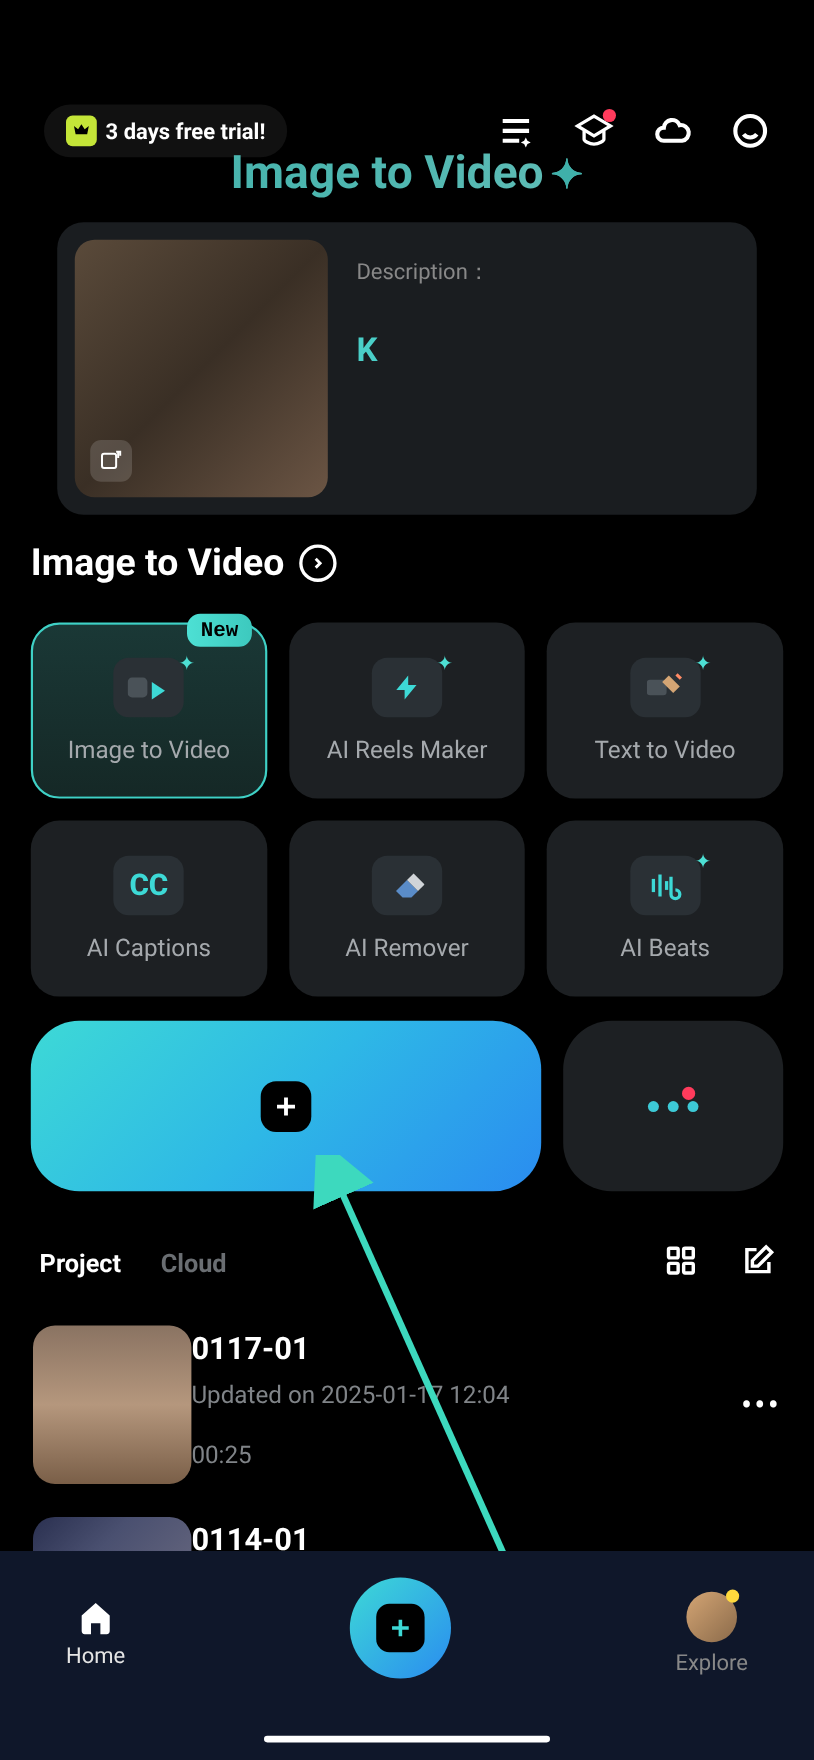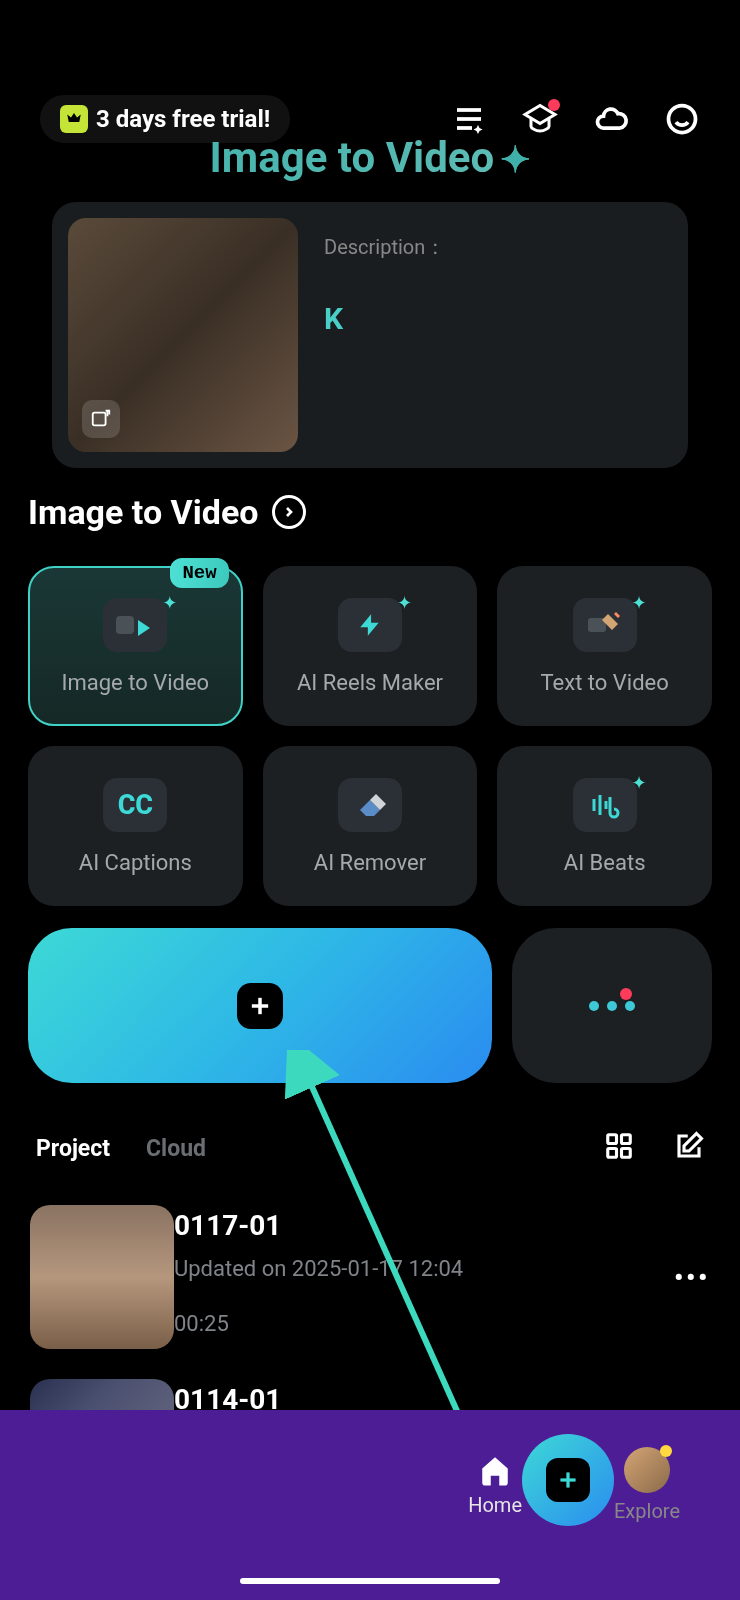--- a/index.html
+++ b/index.html
@@ -31,21 +31,21 @@
   .crown-icon {
     width: 28px;
     height: 28px;
     background: #c4e538;
     border-radius: 6px;
     display: flex;
     align-items: center;
     justify-content: center;
   }
   .crown-icon svg { width: 18px; height: 18px; }
-  .trial-text { font-size: 24px; font-weight: 700; color: #fff; }
+  .trial-text { font-size: 20px; font-weight: 700; color: #fff; }
   .top-icons { margin-left: auto; display: flex; gap: 35px; align-items: center; }
   .top-ic { display: flex; position: relative; }
   .top-ic svg { width: 36px; height: 36px; stroke: #fff; }
   .notif-dot { position: absolute; top: -2px; right: -2px; width: 12px; height: 12px; background: #ff3b5c; border-radius: 50%; }
   
   
   .hero-title {
     text-align: center;
     font-size: 42px;
     font-weight: 700;
@@ -191,24 +191,24 @@
     pointer-events: none;
   }
   
   
   .bottom-nav {
     position: absolute;
     bottom: 0;
     left: 0;
     right: 0;
     height: 190px;
-    background: #4c1d95;
-    display: flex;
-    align-items: center;
-    justify-content: flex-end;
+    background: #0f172a;
+    display: flex;
+    align-items: center;
+    justify-content: space-between;
     padding: 0 60px 40px 60px;
   }
   .nav-item { display:flex; flex-direction:column; align-items:center; gap:6px;}
   .nav-item svg { width:34px; height:34px;}
   .nav-label { font-size: 20px; color: #e5e5e5;}
   .nav-label.dim { color: #888;}
   .nav-center {
     width: 92px; height: 92px;
     background: linear-gradient(135deg, #3dd9d6, #2a8cf0);
     border-radius: 50%;

